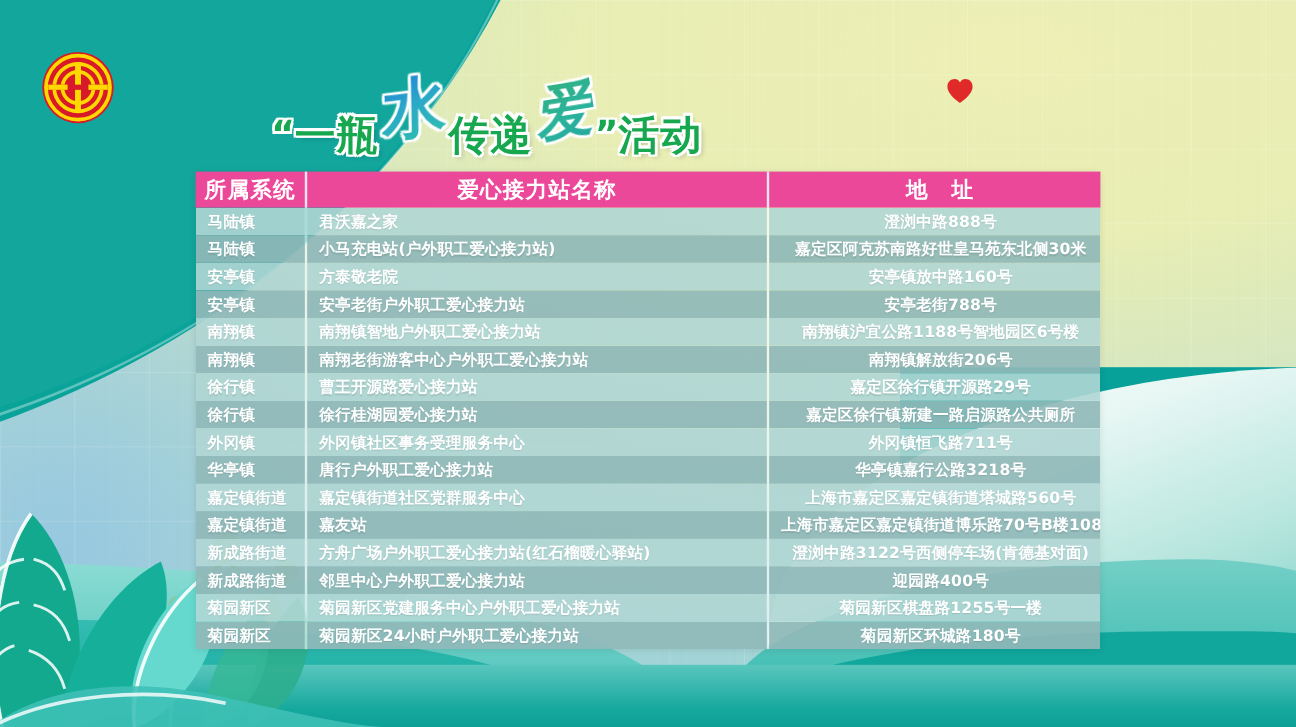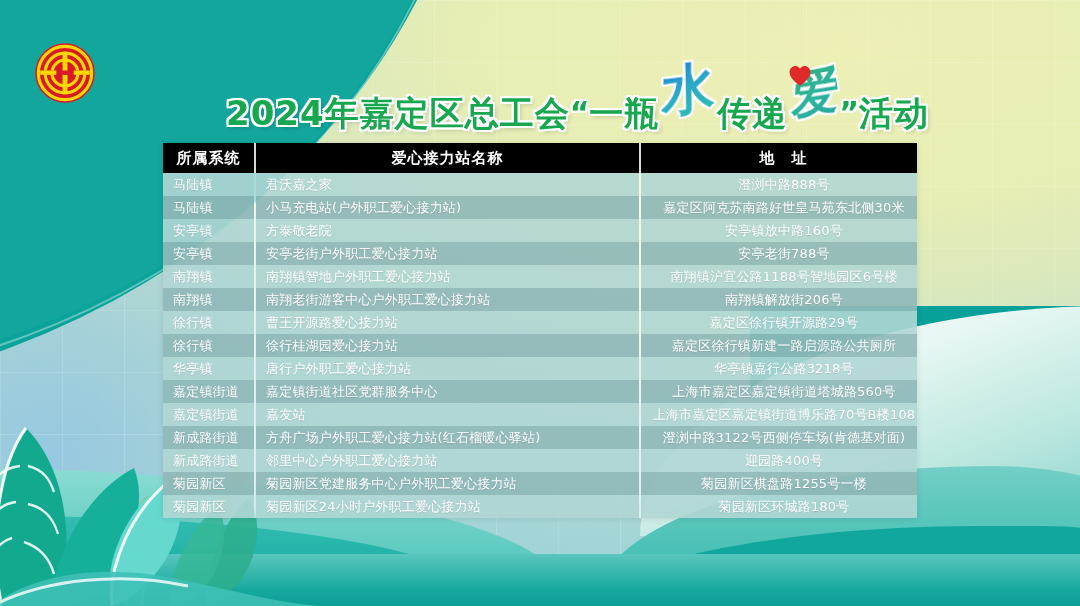--- a/index.html
+++ b/index.html
@@ -146,41 +146,42 @@
   }
 
   
   .table{
     position:absolute;left:163px;top:143px;width:754px;
     border-collapse:collapse;
     table-layout:fixed;
     box-shadow:0 1px 6px rgba(0,0,0,.10);
   }
   .table th{
-    background:#000000;
+    background:#ec4899;
     color:#ffffff;
-    font-size:15px;font-weight:bold;
+    font-size:18px;font-weight:bold;
     height:28px;
     letter-spacing:1px;
     text-align:center;
     border-right:2px solid rgba(255,255,255,.85);
     font-family:"DejaVu Sans","Liberation Sans",sans-serif;
   }
   .table th:last-child{border-right:none;padding-left:10px;}
   .table td{
     height:23px;
     font-size:13px;
     color:#ffffff;
     padding:0 0 0 10px;
     border-right:2px solid rgba(255,255,255,.62);
     font-family:"DejaVu Sans","Liberation Sans",sans-serif;
     letter-spacing:.2px;
     white-space:nowrap;
     overflow:hidden;
     text-shadow:0 1px 1px rgba(0,0,0,.10);
+    font-weight:bold;
   }
   .table td:last-child{border-right:none;text-align:center;}
   tbody tr:nth-child(odd) td{background:rgba(176,214,212,.90);}
   tbody tr:nth-child(even) td{background:rgba(144,184,184,.92);}
 
   .col-sys{width:92px;}
   .col-name{width:385px;}
   .col-addr{width:277px;}
 </style>
 </head>
@@ -250,21 +251,20 @@
     <circle cx="50" cy="50" r="43" fill="none" stroke="#ffd800" stroke-width="5"></circle>
     <circle cx="50" cy="50" r="32" fill="none" stroke="#ffd800" stroke-width="5"></circle>
     <circle cx="50" cy="50" r="21" fill="none" stroke="#ffd800" stroke-width="5"></circle>
     <rect x="46" y="16" width="8" height="68" fill="#ffd800"></rect>
     <rect x="14" y="46" width="72" height="7" fill="#d8192a"></rect>
     <rect x="10" y="46" width="26" height="7" fill="#ffd800"></rect>
     <rect x="64" y="46" width="26" height="7" fill="#ffd800"></rect>
   </svg>
 
   <div class="title-wrap">
-    <span class="t-main">2024年嘉定区总工会</span>
       <span class="t-q">“</span>
       <span class="t-main">一瓶</span>
       <span class="t-shui">水</span>
       <span class="t-main">传递</span>
       <span class="t-ai">爱</span>
       <span class="t-q">”</span>
       <span class="t-main">活动</span>
     <svg class="heart" viewBox="0 0 32 32">
       <path d="M16 29 C16 29 2 20 2 11 C2 5.5 6 2.5 10 2.5 C13 2.5 15.2 4.4 16 6.2 C16.8 4.4 19 2.5 22 2.5 C26 2.5 30 5.5 30 11 C30 20 16 29 16 29Z" fill="#e02a2a"></path>
     </svg>
@@ -318,20 +318,25 @@
           <td>徐行镇</td>
           <td>曹王开源路爱心接力站</td>
           <td>嘉定区徐行镇开源路29号</td>
         </tr>
         <tr>
           <td>徐行镇</td>
           <td>徐行桂湖园爱心接力站</td>
           <td>嘉定区徐行镇新建一路启源路公共厕所</td>
         </tr>
         <tr>
+          <td>外冈镇</td>
+          <td>外冈镇社区事务受理服务中心</td>
+          <td>外冈镇恒飞路711号</td>
+        </tr>
+        <tr>
           <td>华亭镇</td>
           <td>唐行户外职工爱心接力站</td>
           <td>华亭镇嘉行公路3218号</td>
         </tr>
         <tr>
           <td>嘉定镇街道</td>
           <td>嘉定镇街道社区党群服务中心</td>
           <td>上海市嘉定区嘉定镇街道塔城路560号</td>
         </tr>
         <tr>

